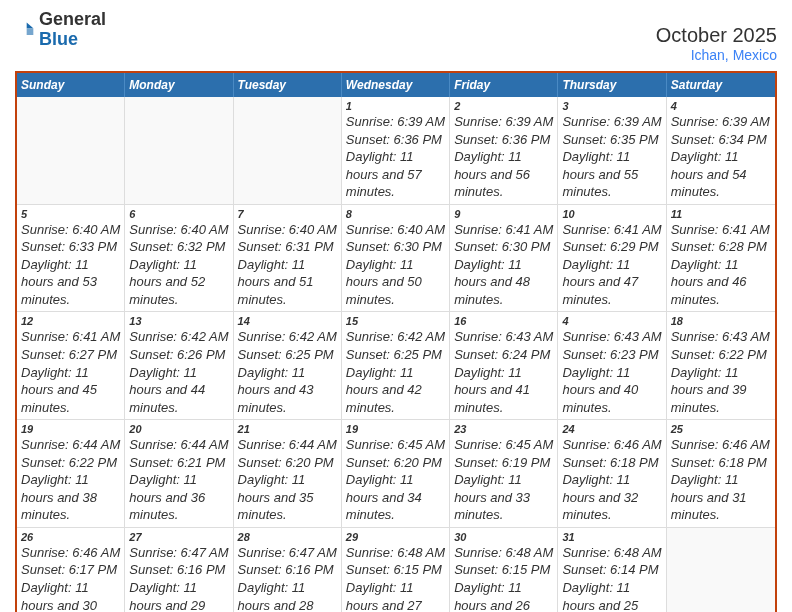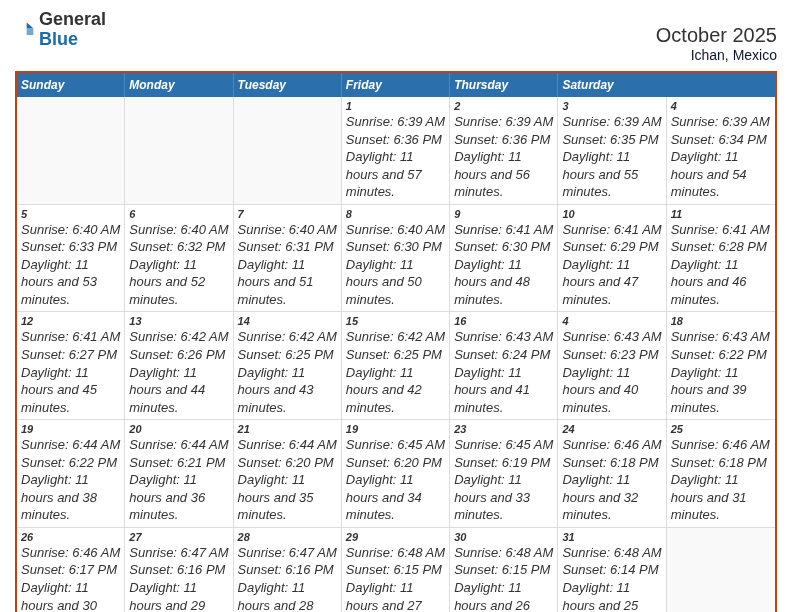--- a/index.html
+++ b/index.html
@@ -43,21 +43,21 @@
       text-align: right;
     }
     .month-year {
       font-size: 20px;
       color: #333;
       font-weight: normal;
       margin-top: 14px;
     }
     .location {
       font-size: 14px;
-      color: #0f172a;
+      color: #3b82f6;
     }
     .calendar {
       flex: 1;
       display: flex;
       flex-direction: column;
       border: 2px solid #c2410c;
       font-style: italic;
     }
     .cal-header {
       display: grid;
@@ -127,20 +127,21 @@
       <div class="month-year">October 2025</div>
       <div class="location">Ichan, Mexico</div>
     </div>
   </div>
 
   <div class="calendar">
     <div class="cal-header" id="cal-header">
         <div class="cal-header-cell">Sunday</div>
         <div class="cal-header-cell">Monday</div>
         <div class="cal-header-cell">Tuesday</div>
+        <div class="cal-header-cell">Wednesday</div>
         <div class="cal-header-cell">Friday</div>
         <div class="cal-header-cell">Thursday</div>
         <div class="cal-header-cell">Saturday</div>
       </div>
     <div class="cal-body" id="cal-body">
         <div class="cal-row">
           <div class="cal-cell empty"></div>
           <div class="cal-cell empty"></div>
           <div class="cal-cell empty"></div>
           <div class="cal-cell">

